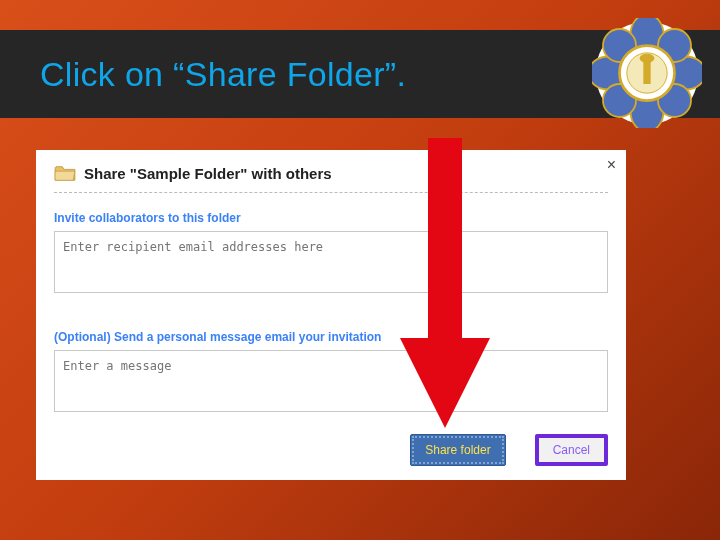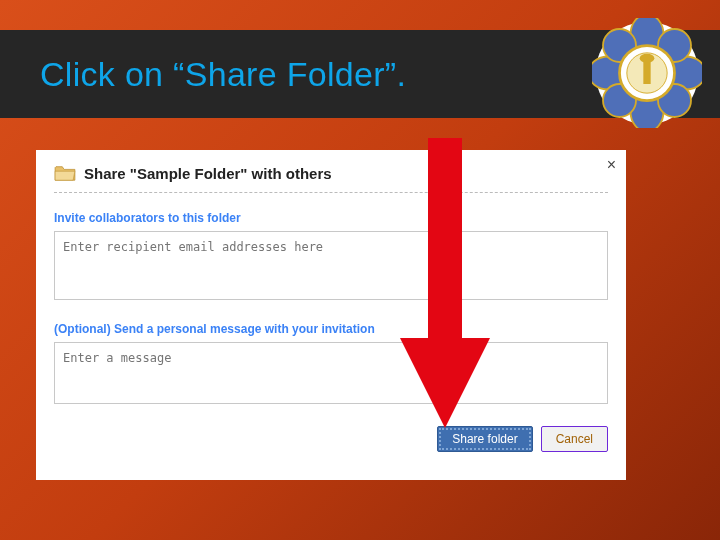--- a/index.html
+++ b/index.html
@@ -54,43 +54,44 @@
   .section-label { font-size: 12px; font-weight: 700; color: #3b82f6; margin-bottom: 6px; }
   .textbox {
     width: 100%;
     border: 1px solid #c8c8c8;
     padding: 8px;
     font-size: 12px;
     color: #777;
     background: #fff;
     resize: none;
   }
-  .invite-box { height: 69px; margin-bottom: 18px; }
+  .invite-box { height: 62px; margin-bottom: 33px; }
   .msg-box { height: 62px; margin-bottom: 14px; }
   .button-row {
     display: flex; justify-content: flex-end; gap: 8px;
     padding-top: 4px;
   }
   .btn {
     font-size: 12px;
     padding: 5px 14px;
     cursor: pointer;
     border-radius: 2px;
   }
   .btn-primary {
     background: #3f6fb0;
-    color: #ffffff;
+    color: #fde047;
     border: 1px solid #2f5a94;
     outline: 2px dotted #7fa6d6;
     outline-offset: -4px;
   }
   .btn-secondary {
     background: #f1f1f1;
-    color: #a16207;
-    border: 1px solid #6d28d9;
+    color: #8b5cf6;
+    border: 4px solid #6d28d9;
+    margin-left: 21px;
   }
   .arrow {
     position: absolute;
     left: 400px; top: 138px;
     width: 90px; height: 300px;
     pointer-events: none;
   }
 </style>
 </head>
 <body>
@@ -133,21 +134,21 @@
           <path d="M1 4 L1 18 L23 18 L23 6 L11 6 L9 3 L2 3 Z" fill="#e8c06a" stroke="#b88a2a" stroke-width="0.8"></path>
           <path d="M1 8 L23 8 L21 18 L1 18 Z" fill="#f3d998" stroke="#b88a2a" stroke-width="0.6"></path>
         </svg>
       </span>
       <span class="dlg-title">Share "Sample Folder" with others</span>
     </div>
 
     <div class="section-label">Invite collaborators to this folder</div>
     <textarea class="textbox invite-box" placeholder="Enter recipient email addresses here" style=""></textarea>
 
-    <div class="section-label">(Optional) Send a personal message with your invitation</div>
+    <div class="section-label">(Optional) Send a personal message email your invitation</div>
     <textarea class="textbox msg-box" placeholder="Enter a message" style=""></textarea>
 
     <div class="button-row">
       <button class="btn btn-primary">Share folder</button>
       <button class="btn btn-secondary">Cancel</button>
     </div>
   </div>
 
   <svg class="arrow" viewBox="0 0 90 300">
     <g fill="#E30613">

